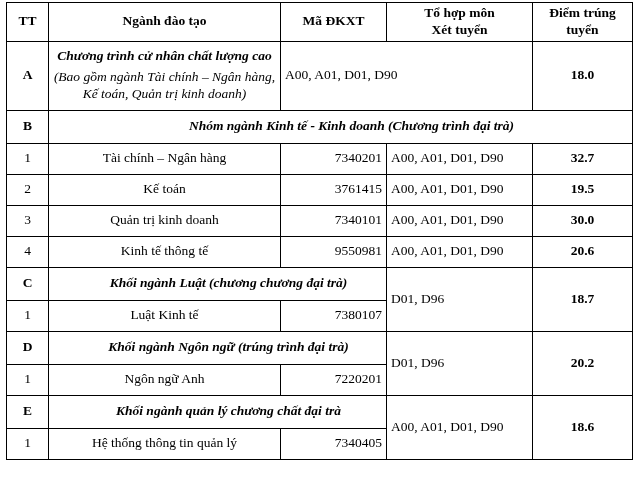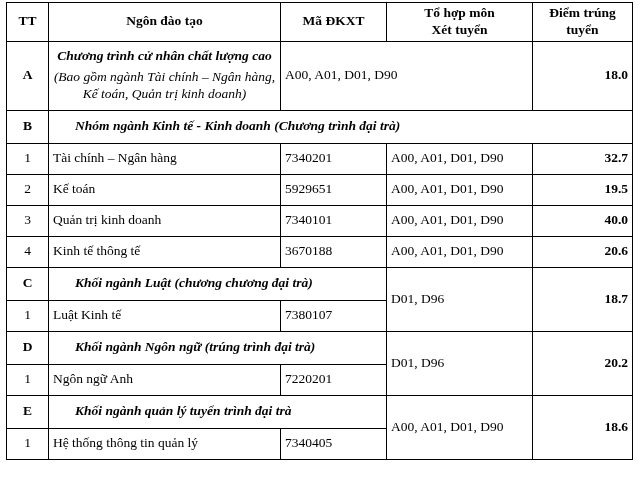--- a/index.html
+++ b/index.html
@@ -54,47 +54,47 @@
   td.tt {
     text-align: center;
     font-weight: bold;
     font-size: 14px;
   }
   td.tt.num {
     font-weight: normal;
     font-size: 13.5px;
   }
   td.major {
-    text-align: left;
+    text-align: center;
     padding-left: 10px;
   }
   td.major.group {
     font-style: italic;
     font-weight: bold;
     padding-left: 26px;
   }
   td.major.group.center-block {
     text-align: center;
     padding-left: 4px;
   }
   td.major.group .sub {
     display: block;
     font-weight: normal;
     font-style: italic;
     margin-top: 4px;
   }
   td.code {
-    text-align: left;
+    text-align: right;
     font-size: 13.5px;
   }
   td.combo {
     font-size: 13px;
   }
   td.score {
-    text-align: right;
+    text-align: center;
     font-weight: bold;
     font-size: 14px;
   }
   .tall-row td { height: 26px; }
   .row-a td { height: 64px; }
   .row-head td { height: 28px; }
 </style>
 </head>
 <body>
 
@@ -103,21 +103,21 @@
     <colgroup>
       <col class="c-tt">
       <col class="c-major">
       <col class="c-code">
       <col class="c-combo">
       <col class="c-score">
     </colgroup>
     <thead>
       <tr>
         <th>TT</th>
-        <th>Ngôn đào tạo</th>
+        <th>Ngành đào tạo</th>
         <th>Mã ĐKXT</th>
         <th class="th-two-line">
           <div>Tổ hợp môn</div>
           <div>Xét tuyển</div>
         </th>
         <th class="th-two-line">
           <div>Điểm trúng</div>
           <div>tuyển</div>
         </th>
       </tr>
@@ -143,37 +143,37 @@
         <td class="tt num">1</td>
         <td class="major">Tài chính – Ngân hàng</td>
         <td class="code">7340201</td>
         <td class="combo">A00, A01, D01, D90</td>
         <td class="score">32.7</td>
       </tr>
 
       <tr class="tall-row">
         <td class="tt num">2</td>
         <td class="major">Kế toán</td>
-        <td class="code">5929651</td>
+        <td class="code">3761415</td>
         <td class="combo">A00, A01, D01, D90</td>
         <td class="score">19.5</td>
       </tr>
 
       <tr class="tall-row">
         <td class="tt num">3</td>
         <td class="major">Quản trị kinh doanh</td>
         <td class="code">7340101</td>
         <td class="combo">A00, A01, D01, D90</td>
-        <td class="score">40.0</td>
+        <td class="score">30.0</td>
       </tr>
 
       <tr class="tall-row">
         <td class="tt num">4</td>
         <td class="major">Kinh tế thông tế</td>
-        <td class="code">3670188</td>
+        <td class="code">9550981</td>
         <td class="combo">A00, A01, D01, D90</td>
         <td class="score">20.6</td>
       </tr>
 
       <tr class="row-head">
         <td class="tt">C</td>
         <td class="major group" colspan="2">Khối ngành Luật (chương chương đại trà)</td>
         <td class="combo" rowspan="2">D01, D96</td>
         <td class="score" rowspan="2">18.7</td>
       </tr>
@@ -190,21 +190,21 @@
         <td class="score" rowspan="2">20.2</td>
       </tr>
       <tr class="tall-row">
         <td class="tt num">1</td>
         <td class="major">Ngôn ngữ Anh</td>
         <td class="code">7220201</td>
       </tr>
 
       <tr class="row-head">
         <td class="tt">E</td>
-        <td class="major group" colspan="2">Khối ngành quản lý tuyển trình đại trà</td>
+        <td class="major group" colspan="2">Khối ngành quản lý chương chất đại trà</td>
         <td class="combo" rowspan="2">A00, A01, D01, D90</td>
         <td class="score" rowspan="2">18.6</td>
       </tr>
       <tr class="tall-row">
         <td class="tt num">1</td>
         <td class="major">Hệ thống thông tin quản lý</td>
         <td class="code">7340405</td>
       </tr>
 
     </tbody>

